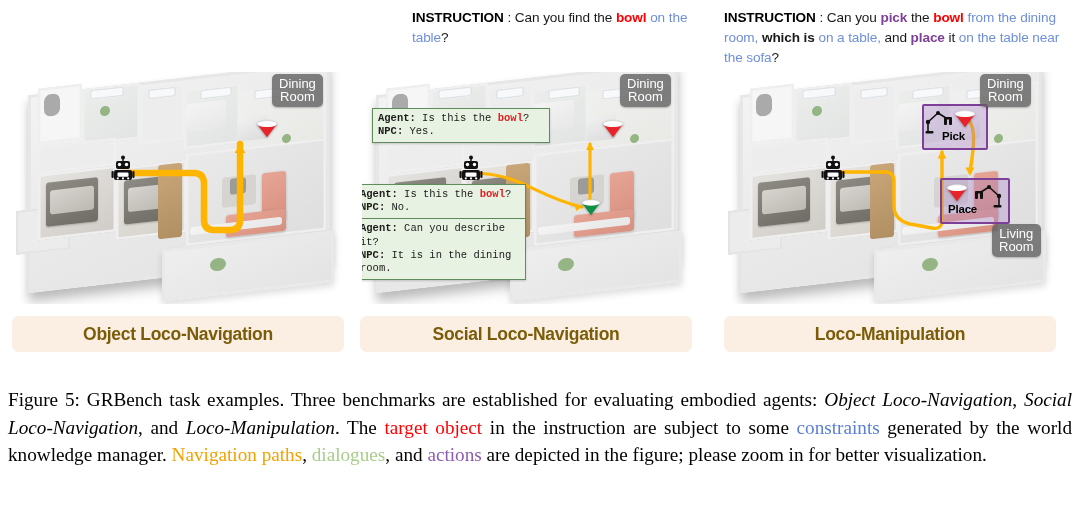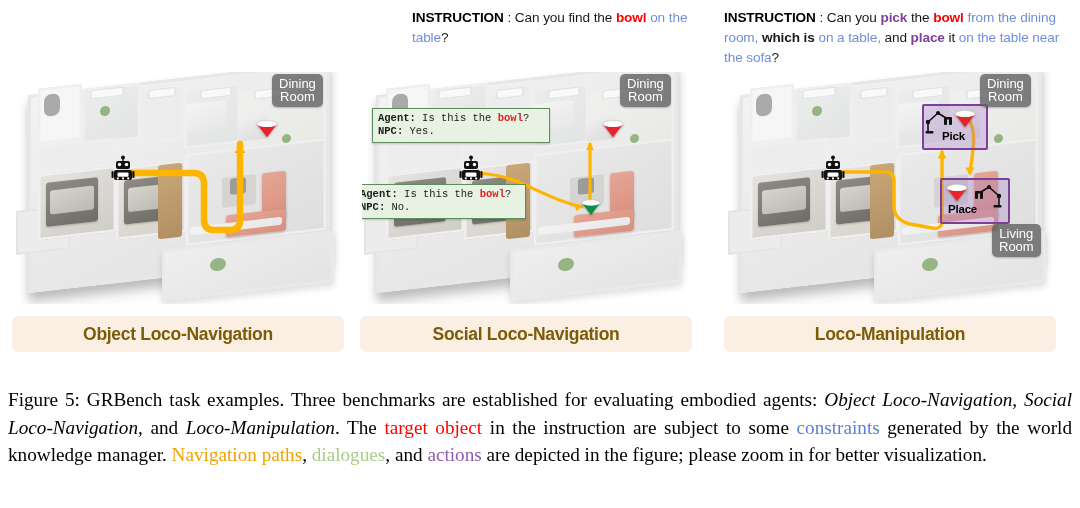--- a/index.html
+++ b/index.html
@@ -402,20 +402,21 @@
           <path d="M 1.3 4.4 L 11 17.2 L 20.7 4.4 A 10 3.4 0 0 1 1.3 4.4 Z" fill="#0f8f45"></path>
         </svg>
 
         <div class="room-tag" style="left:258px; top:2px;">Dining
 Room</div>
 
         <div class="dialog" style="left:10px; top:36px; width:166px;"><span class="spk">Agent:</span><span> Is this the </span><span class="obj">bowl</span><span>?</span><br><span class="spk">NPC:</span><span> Yes.</span></div>
 
         <div class="dialog-stack" style="left:-8px; top:112px; width:172px;">
           <div class="dialog"><span class="spk">Agent:</span><span> Is this the </span><span class="obj">bowl</span><span>?</span><br><span class="spk">NPC:</span><span> No.</span></div>
+          <div class="dialog"><span class="spk">Agent:</span><span> Can you describe it?</span><br><span class="spk">NPC:</span><span> It is in the dining</span><br><span>room.</span></div>
         </div>
       </div>
     </div>
 
     <div class="panel-title">
       <span>Social Loco-Navigation</span>
     </div>
   </div>
 
   <div class="panel" id="panel-2">

